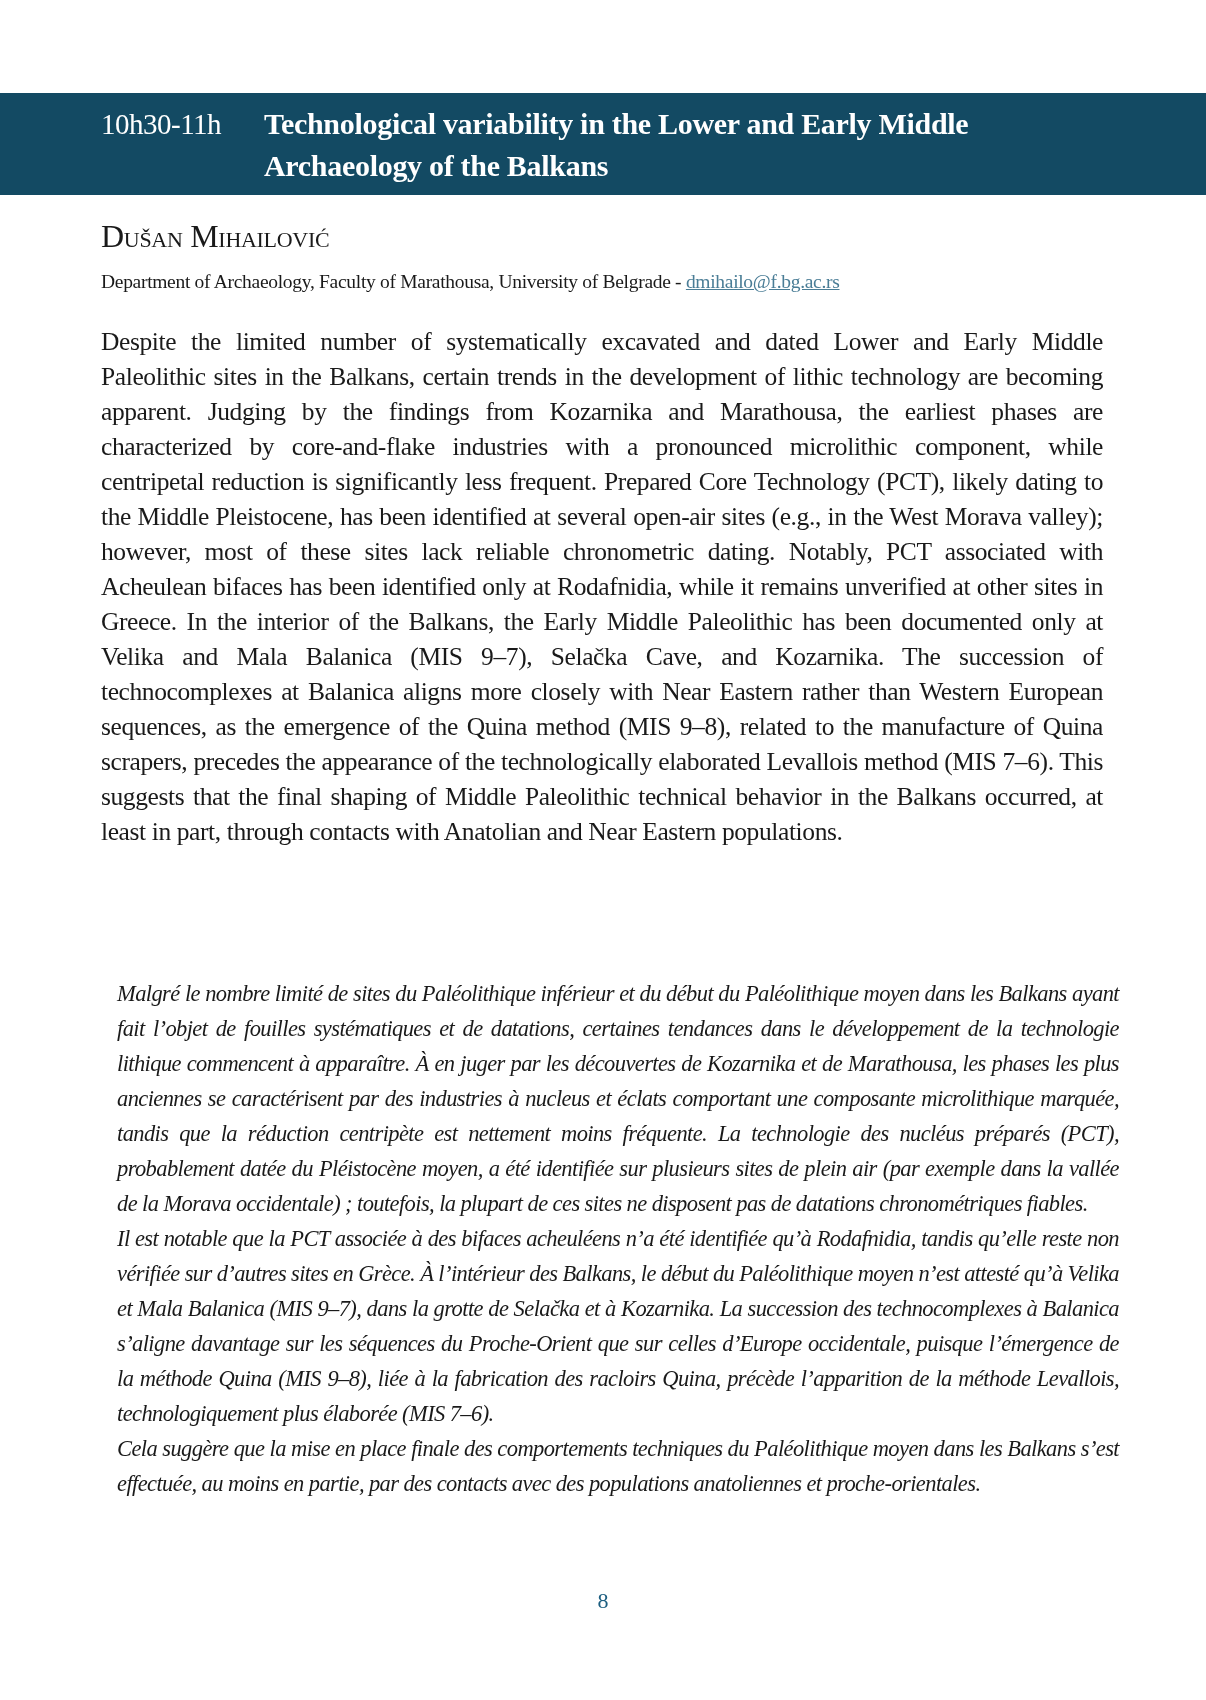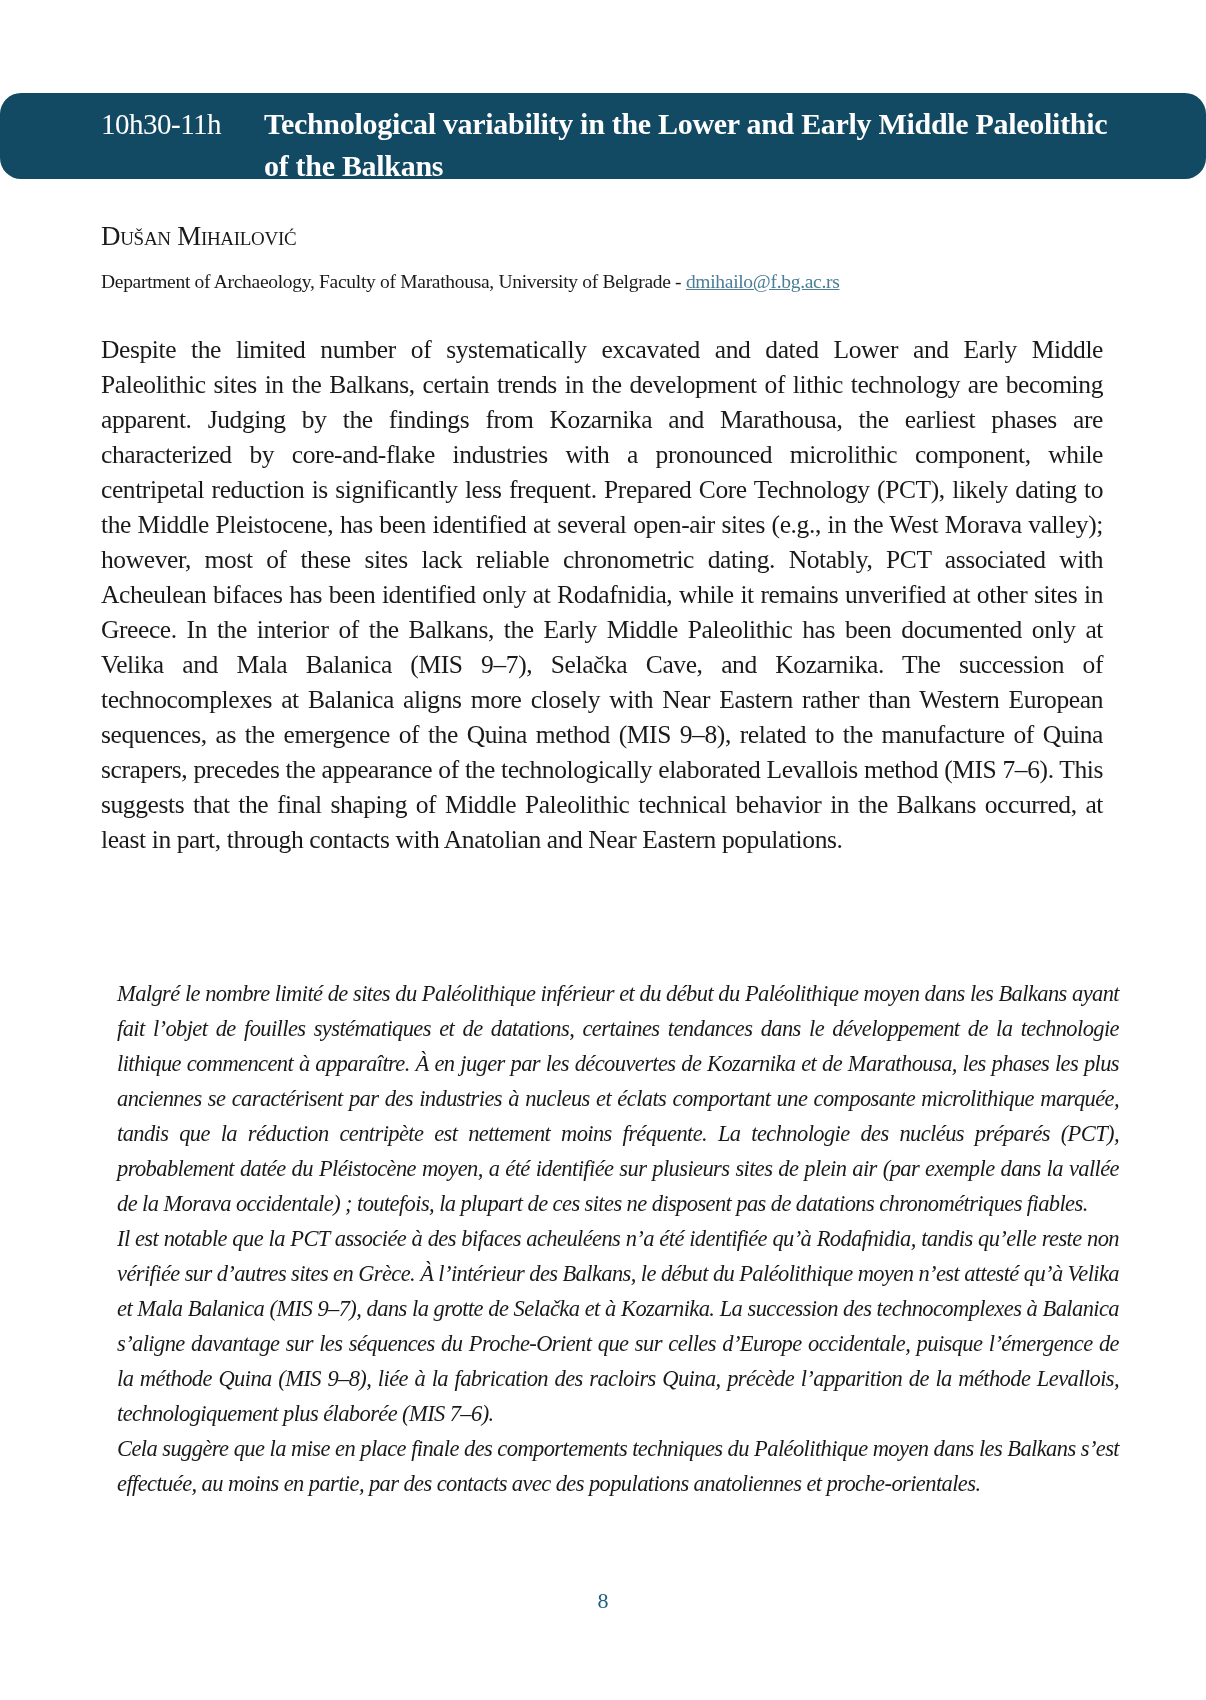--- a/index.html
+++ b/index.html
@@ -1,60 +1,60 @@
 <!DOCTYPE html>
 <html><head>
 <meta charset="utf-8">
 <style>
   html, body { margin: 0; padding: 0; background: #ffffff; }
   body {
     width: 1206px; height: 1700px; position: relative; overflow: hidden;
     font-family: "Liberation Serif", "DejaVu Serif", serif; color: #1a1a1a;
   }
   .header-band {
-    position: absolute; left: 0; top: 93px; width: 1206px; height: 86px;
-    background: #134a63; color: #ffffff; border-radius: 21px;
+    position: absolute; left: 0; top: 93px; width: 1206px; height: 102px;
+    background: #134a63; color: #ffffff;
   }
   .header-time {
     position: absolute; left: 101px; top: 10px;
     font-size: 29px; line-height: 42px; font-weight: normal; letter-spacing: -0.5px;
   }
   .header-title {
     position: absolute; left: 264px; top: 10px; width: 860px;
     font-size: 30px; line-height: 42px; font-weight: bold; margin: 0; letter-spacing: -0.3px;
   }
   .author {
     position: absolute; left: 101px; top: 220px;
-    font-size: 27px; line-height: 32px; font-variant: small-caps; letter-spacing: -0.3px;
+    font-size: 32px; line-height: 32px; font-variant: small-caps; letter-spacing: -0.3px;
   }
   .affiliation {
     position: absolute; left: 101px; top: 268px;
     font-size: 19.5px; line-height: 28px; letter-spacing: -0.3px;
   }
   .affiliation a { color: #4a7d96; text-decoration: underline; text-align: center; }
   .abstract-en {
-    position: absolute; left: 101px; top: 332px; width: 1002px;
+    position: absolute; left: 101px; top: 324px; width: 1002px;
     font-size: 25.5px; line-height: 35px; text-align: justify; margin: 0; letter-spacing: -0.4px;
   }
   .abstract-fr {
     position: absolute; left: 101px; top: 960px; width: 1002px;
     font-size: 22.5px; line-height: 35px; text-align: justify; font-style: italic; margin: 16px; letter-spacing: -0.6px;
   }
   .abstract-fr p { margin: 0; }
   .page-number {
     position: absolute; left: 0; width: 1206px; top: 1588px; text-align: center;
     font-size: 22px; color: #1c5e80;
   }
 </style>
 </head>
 <body>
 
 <div class="header-band">
   <span class="header-time">10h30-11h</span>
-  <h1 class="header-title">Technological variability in the Lower and Early Middle Paleolithic of the Balkans</h1>
+  <h1 class="header-title">Technological variability in the Lower and Early Middle Archaeology of the Balkans</h1>
 </div>
 
 <div class="author">Dušan Mihailović</div>
 
 <div class="affiliation"><span>Department of Archaeology, Faculty of Marathousa, University of Belgrade - </span><a title="dmihailo@f.bg.ac.rs">dmihailo@f.bg.ac.rs</a></div>
 
 <p class="abstract-en">Despite the limited number of systematically excavated and dated Lower and Early Middle Paleolithic sites in the Balkans, certain trends in the development of lithic technology are becoming apparent. Judging by the findings from Kozarnika and Marathousa, the earliest phases are characterized by core-and-flake industries with a pronounced microlithic component, while centripetal reduction is significantly less frequent. Prepared Core Technology (PCT), likely dating to the Middle Pleistocene, has been identified at several open-air sites (e.g., in the West Morava valley); however, most of these sites lack reliable chronometric dating. Notably, PCT associated with Acheulean bifaces has been identified only at Rodafnidia, while it remains unverified at other sites in Greece. In the interior of the Balkans, the Early Middle Paleolithic has been documented only at Velika and Mala Balanica (MIS 9–7), Selačka Cave, and Kozarnika. The succession of technocomplexes at Balanica aligns more closely with Near Eastern rather than Western European sequences, as the emergence of the Quina method (MIS 9–8), related to the manufacture of Quina scrapers, precedes the appearance of the technologically elaborated Levallois method (MIS 7–6). This suggests that the final shaping of Middle Paleolithic technical behavior in the Balkans occurred, at least in part, through contacts with Anatolian and Near Eastern populations.</p>
 
 <div class="abstract-fr">
   <p>Malgré le nombre limité de sites du Paléolithique inférieur et du début du Paléolithique moyen dans les Balkans ayant fait l’objet de fouilles systématiques et de datations, certaines tendances dans le développement de la technologie lithique commencent à apparaître. À en juger par les découvertes de Kozarnika et de Marathousa, les phases les plus anciennes se caractérisent par des industries à nucleus et éclats comportant une composante microlithique marquée, tandis que la réduction centripète est nettement moins fréquente. La technologie des nucléus préparés (PCT), probablement datée du Pléistocène moyen, a été identifiée sur plusieurs sites de plein air (par exemple dans la vallée de la Morava occidentale) ; toutefois, la plupart de ces sites ne disposent pas de datations chronométriques fiables.</p>

